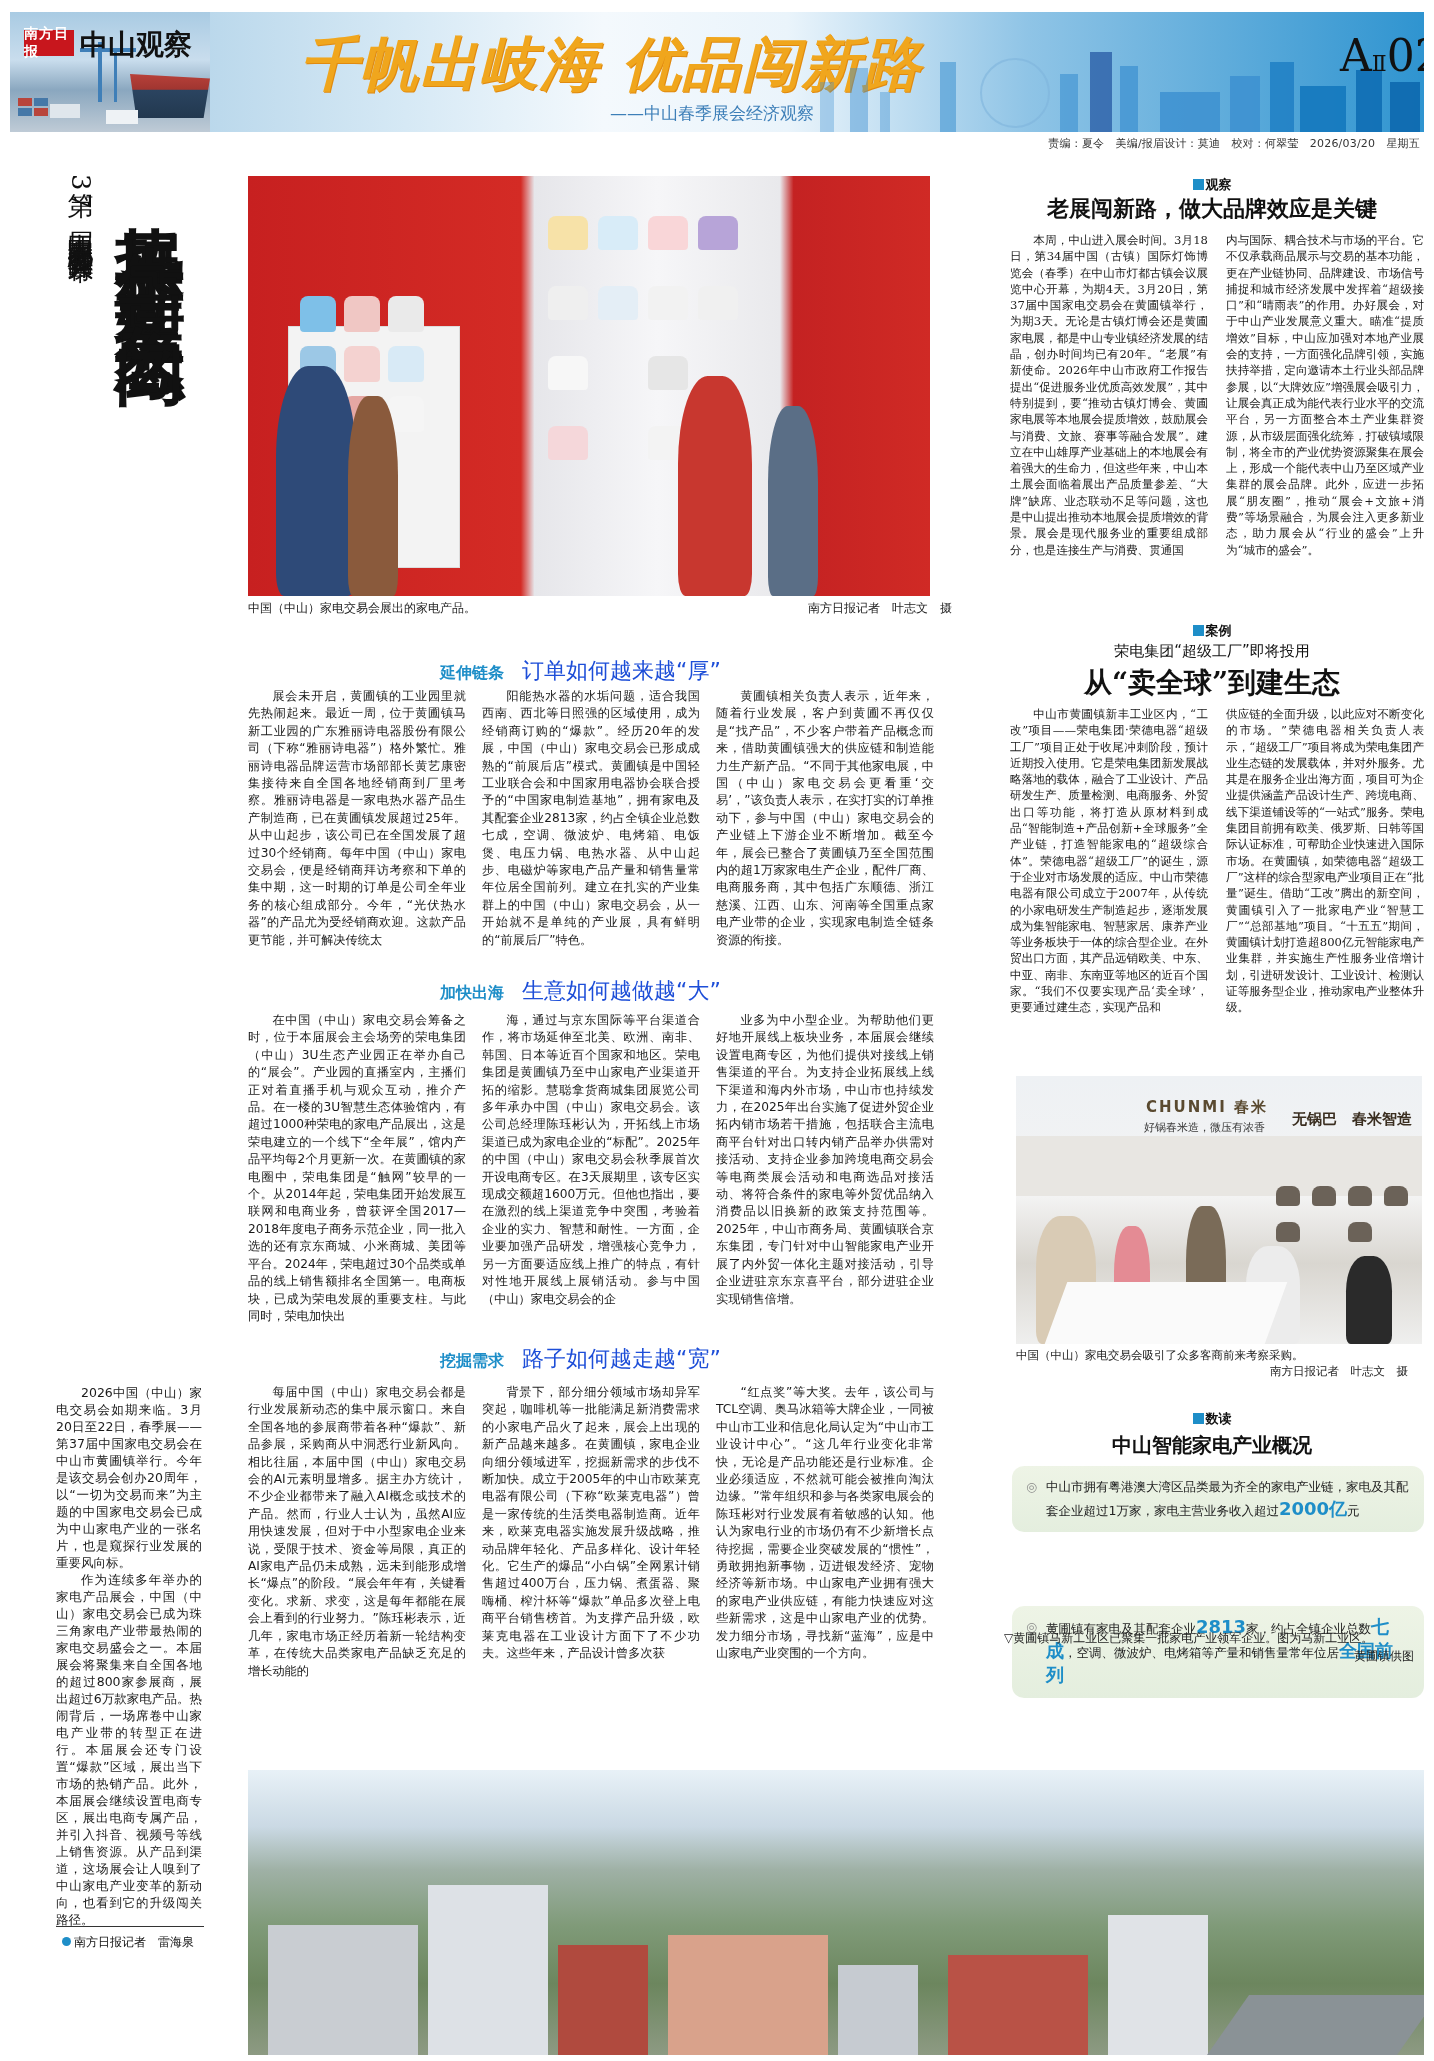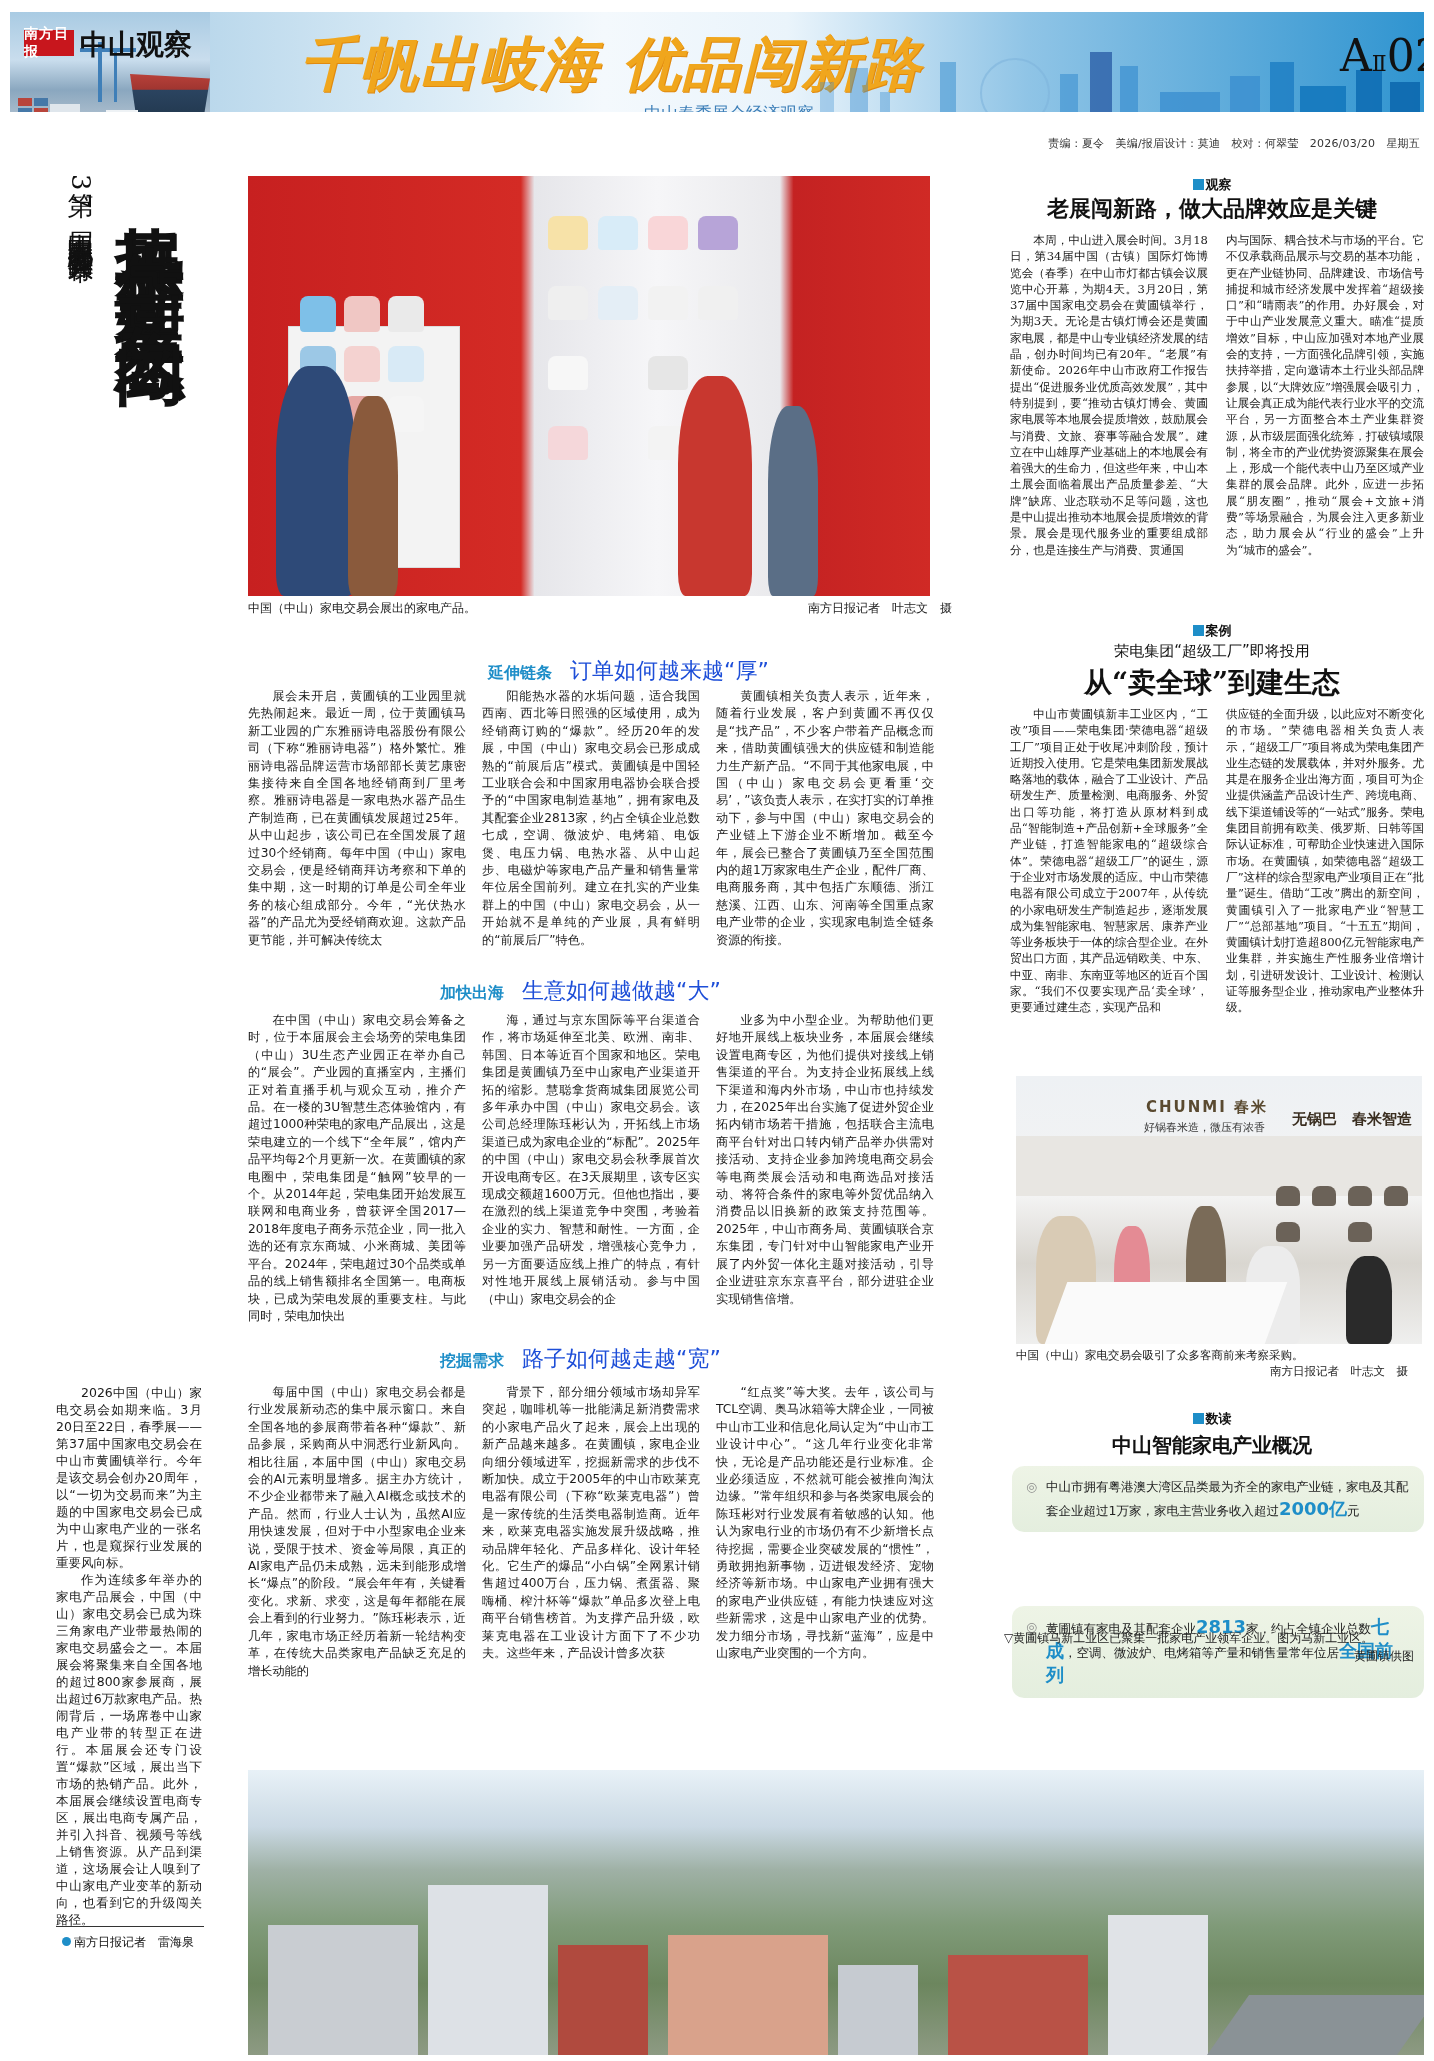--- a/index.html
+++ b/index.html
@@ -1,19 +1,19 @@
 <!DOCTYPE html>
 <html><head>
 <meta charset="utf-8">
 <style>
   html,body{margin:0;padding:0;background:#fff;}
   body{width:1434px;height:2061px;position:relative;overflow:hidden;font-family:"DejaVu Sans","Liberation Sans",sans-serif;color:#1a1a1a;}
   .abs{position:absolute;}
   
-  .masthead{left:10px;top:12px;width:1414px;height:100px;background:linear-gradient(90deg,#9fc7e2 0%,#d6e9f5 28%,#f4f9fd 42%,#eaf4fb 55%,#8fc4e6 72%,#2f94d0 100%);overflow:hidden;}
+  .masthead{left:10px;top:12px;width:1414px;height:120px;background:linear-gradient(90deg,#9fc7e2 0%,#d6e9f5 28%,#f4f9fd 42%,#eaf4fb 55%,#8fc4e6 72%,#2f94d0 100%);overflow:hidden;}
   .port{left:0;top:0;width:200px;height:120px;background:linear-gradient(180deg,#a9cbe3 0%,#c9dded 40%,#8aa7bf 65%,#bfcbd6 100%);}
   .port .crane{position:absolute;background:#3f7fb8;}
   .port .ship{position:absolute;left:120px;top:62px;width:80px;height:44px;background:linear-gradient(180deg,#b8413a 0%,#a03530 35%,#2b4460 36%,#22384f 100%);clip-path:polygon(0 0,100% 10%,92% 100%,8% 100%);}
   .port .cont{position:absolute;width:14px;height:8px;}
   .logo-red{left:14px;top:18px;width:50px;height:26px;background:#c8161d;color:#fff;font-family:"DejaVu Serif",serif;font-size:14px;font-weight:bold;letter-spacing:1px;display:flex;align-items:center;justify-content:center;}
   .section-name{left:70px;top:14px;font-family:"DejaVu Serif","Liberation Serif",serif;font-weight:bold;font-size:28px;color:#111;}
   .big-slogan{left:290px;top:14px;font-family:"DejaVu Serif","Liberation Serif",serif;font-size:58px;font-weight:bold;font-style:italic;color:#f0a61d;letter-spacing:2px;text-shadow:1px 1px 0 #e08a10;}
   .sub-slogan{left:600px;top:90px;font-size:17px;color:#3d7fb8;}
   .skyline{left:780px;top:40px;width:640px;height:80px;}
   .skyline .b{position:absolute;bottom:0;background:#3b8fd0;opacity:.75;}
@@ -124,21 +124,21 @@
   <div class="appl" style="left:300px;top:250px;width:40px;height:34px;background:#f5d7da;"></div>
   <div class="appl" style="left:400px;top:250px;width:40px;height:34px;background:#f3f3f3;"></div>
   <div class="person" style="left:28px;top:190px;width:80px;height:230px;background:#2e4a78;"></div>
   <div class="person" style="left:100px;top:220px;width:50px;height:200px;background:#8a5a3c;"></div>
   <div class="person" style="left:430px;top:200px;width:74px;height:220px;background:#c8372f;"></div>
   <div class="person" style="left:520px;top:230px;width:50px;height:190px;background:#5a6e86;"></div>
 </div>
 <div class="abs caption" style="left:248px;top:600px;">中国（中山）家电交易会展出的家电产品。</div>
 <div class="abs caption" style="left:808px;top:600px;">南方日报记者　叶志文　摄</div>
 
-<div class="abs sec-head" style="left:440px;top:656px;margin-left:48px;">
+<div class="abs sec-head" style="left:440px;top:656px;">
   <span class="sec-tag">延伸链条</span>
   <span class="sec-title">订单如何越来越“厚”</span>
 </div>
 <div class="abs col" style="left:248px;top:688px;width:218px;">
     <p>展会未开启，黄圃镇的工业园里就先热闹起来。最近一周，位于黄圃镇马新工业园的广东雅丽诗电器股份有限公司（下称“雅丽诗电器”）格外繁忙。雅丽诗电器品牌运营市场部部长黄艺康密集接待来自全国各地经销商到厂里考察。雅丽诗电器是一家电热水器产品生产制造商，已在黄圃镇发展超过25年。从中山起步，该公司已在全国发展了超过30个经销商。每年中国（中山）家电交易会，便是经销商拜访考察和下单的集中期，这一时期的订单是公司全年业务的核心组成部分。今年，“光伏热水器”的产品尤为受经销商欢迎。这款产品更节能，并可解决传统太</p>
   </div>
 <div class="abs col" style="left:482px;top:688px;width:218px;">
     <p>阳能热水器的水垢问题，适合我国西南、西北等日照强的区域使用，成为经销商订购的“爆款”。经历20年的发展，中国（中山）家电交易会已形成成熟的“前展后店”模式。黄圃镇是中国轻工业联合会和中国家用电器协会联合授予的“中国家电制造基地”，拥有家电及其配套企业2813家，约占全镇企业总数七成，空调、微波炉、电烤箱、电饭煲、电压力锅、电热水器、从中山起步、电磁炉等家电产品产量和销售量常年位居全国前列。建立在扎实的产业集群上的中国（中山）家电交易会，从一开始就不是单纯的产业展，具有鲜明的“前展后厂”特色。</p>
   </div>
 <div class="abs col" style="left:716px;top:688px;width:218px;">

